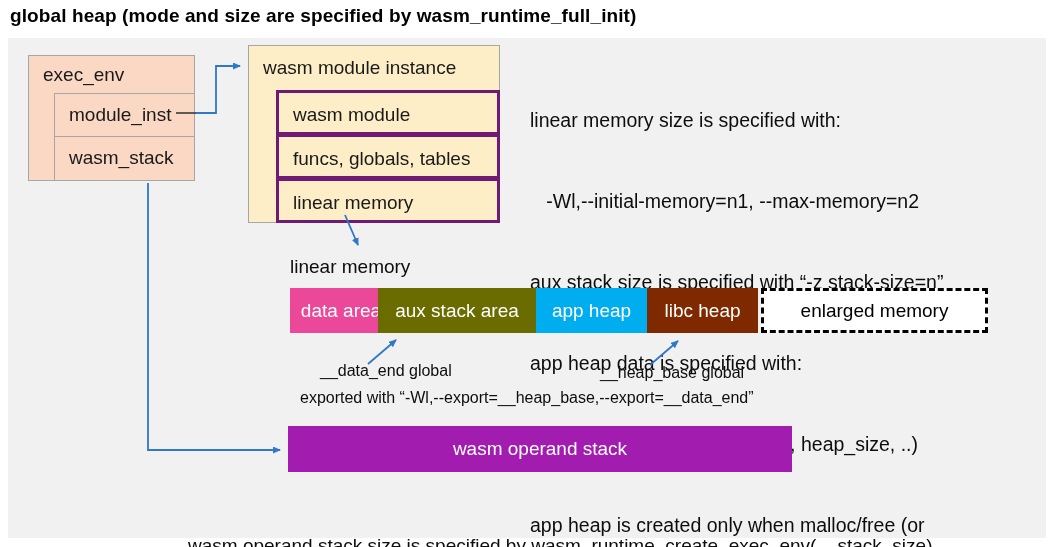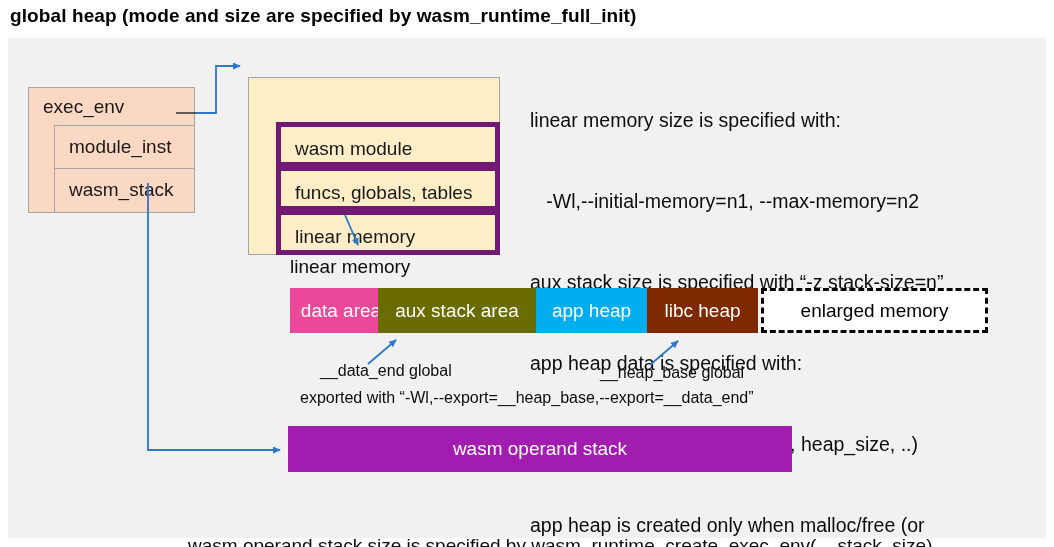--- a/index.html
+++ b/index.html
@@ -13,35 +13,35 @@
     left: 10px; top: 5px; font-size: 19px; font-weight: 600; color: #000;
     letter-spacing: 0.1px;
   }
 
   .panel {
     left: 8px; top: 38px; width: 1038px; height: 500px;
     background: #f1f1f2;
   }
 
   
-  .structbox { border: 1px solid #a6a6a6; margin-top: 32px; }
+  .structbox { border: 1px solid #a6a6a6; }
   .salmon { background: #fbd8c4; }
   .cream  { background: #fdeec7; }
   .box-label { font-size: 19px; color: #1a1a1a; white-space: nowrap; }
 
   #exec-env { left: 28px; top: 55px; width: 167px; height: 126px; }
   #exec-env .hdr { position: absolute; left: 14px; top: 8px; }
   #exec-env .row { position: absolute; left: 25px; width: 141px; height: 44px; border: 1px solid #a6a6a6; }
   #exec-env .row .box-label { position: absolute; left: 14px; top: 10px; }
   #exec-env .row1 { top: 37px; }
   #exec-env .row2 { top: 80px; height: 45px; }
 
   #module-instance { left: 248px; top: 45px; width: 252px; height: 178px; }
   #module-instance .hdr { position: absolute; left: 14px; top: 11px; }
-  #module-instance .row { position: absolute; left: 27px; width: 224px; height: 45px; border: 5px solid #701a75; padding-left: 40px; }
+  #module-instance .row { position: absolute; left: 27px; width: 224px; height: 45px; border: 3px solid #701a75; padding-left: 40px; }
   #module-instance .row .box-label { position: absolute; left: 14px; top: 11px; }
   #module-instance .rowA { top: 44px; }
   #module-instance .rowB { top: 88px; }
   #module-instance .rowC { top: 132px; }
 
   
   .notes-right { left: 530px; top: 53px; width: 510px; font-size: 19.5px; line-height: 27px; color: #0d0d0d; white-space: pre-wrap; }
   .notes-bottom { left: 188px; top: 481px; width: 860px; font-size: 19px; line-height: 26px; color: #0d0d0d; white-space: pre-wrap; }
 
   
@@ -81,20 +81,21 @@
     <div class="hdr box-label">exec_env</div>
     <div class="row row1 salmon">
       <span class="box-label">module_inst</span>
     </div>
     <div class="row row2 salmon">
       <span class="box-label">wasm_stack</span>
     </div>
   </div>
 
   <div class="abs structbox cream" id="module-instance">
+    <div class="hdr box-label">wasm module instance</div>
     <div class="row rowA cream">
       <span class="box-label">wasm module</span>
     </div>
     <div class="row rowB cream">
       <span class="box-label">funcs, globals, tables</span>
     </div>
     <div class="row rowC cream">
       <span class="box-label">linear memory</span>
     </div>
   </div>

